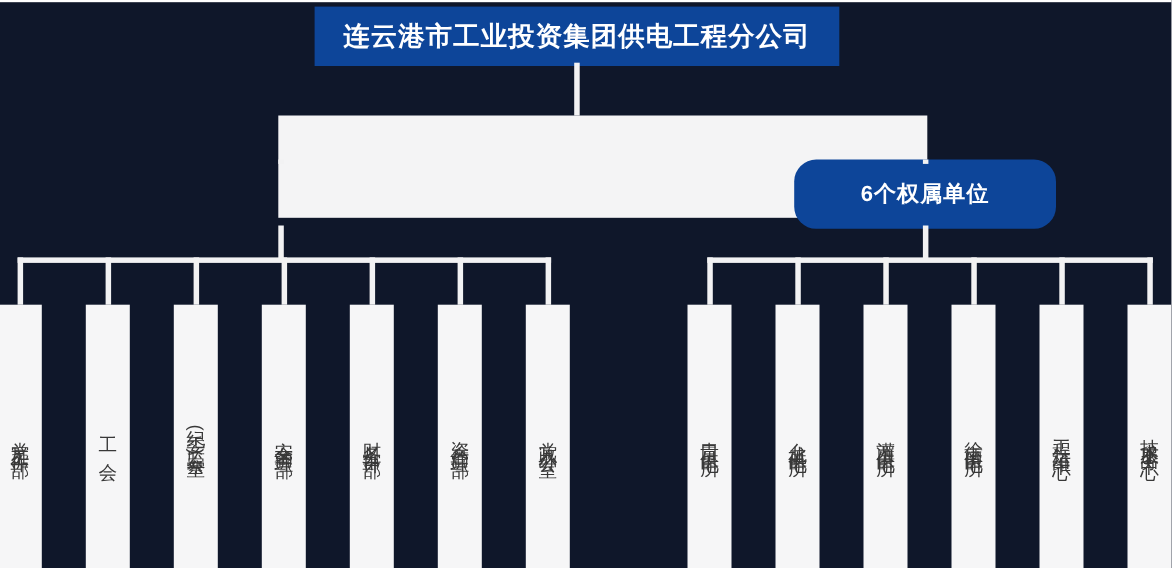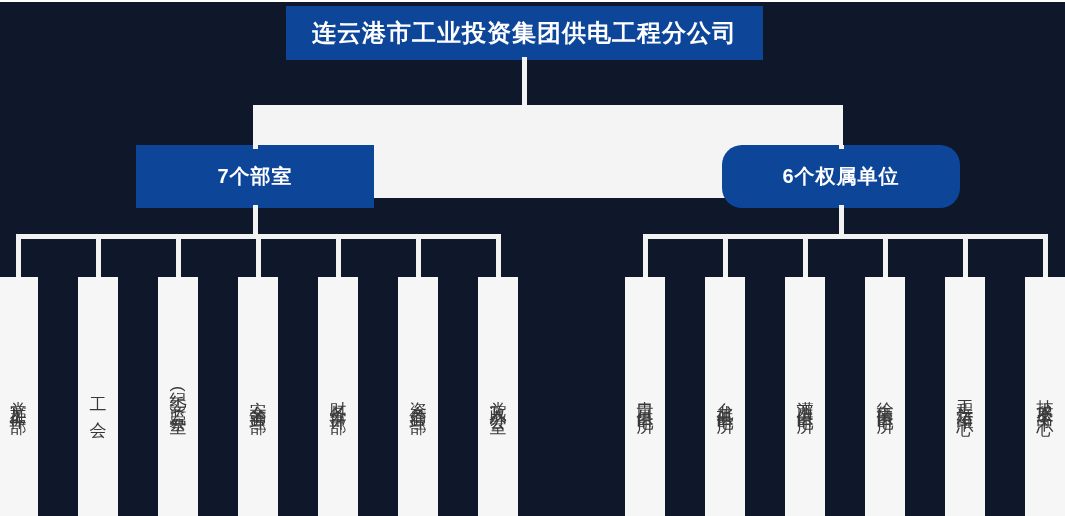--- a/index.html
+++ b/index.html
@@ -56,23 +56,20 @@
 
 <div class="stage">
   <div class="band"></div>
 
   <div class="conn root-stem"></div>
 
   <div class="blue-box root-box">
     <span>连云港市工业投资集团供电工程分公司</span>
   </div>
 
-  <div class="blue-box branch-box branch-0">
-    <span>7个部室</span>
-  </div>
   <div class="blue-box branch-box branch-1">
     <span>6个权属单位</span>
   </div>
 
 <div class="conn h-line" style="left: 15.5px; width: 485px;"></div>
     <div class="conn branch-stem" style="left: 252.5px;"></div>
     <div class="conn branch-tick" style="left: 252.5px;"></div>
     <div class="conn child-stem" style="left: 15.5px;"></div>
     <div class="leaf" style="left: -2px;">
       <span>党群工作部</span>

